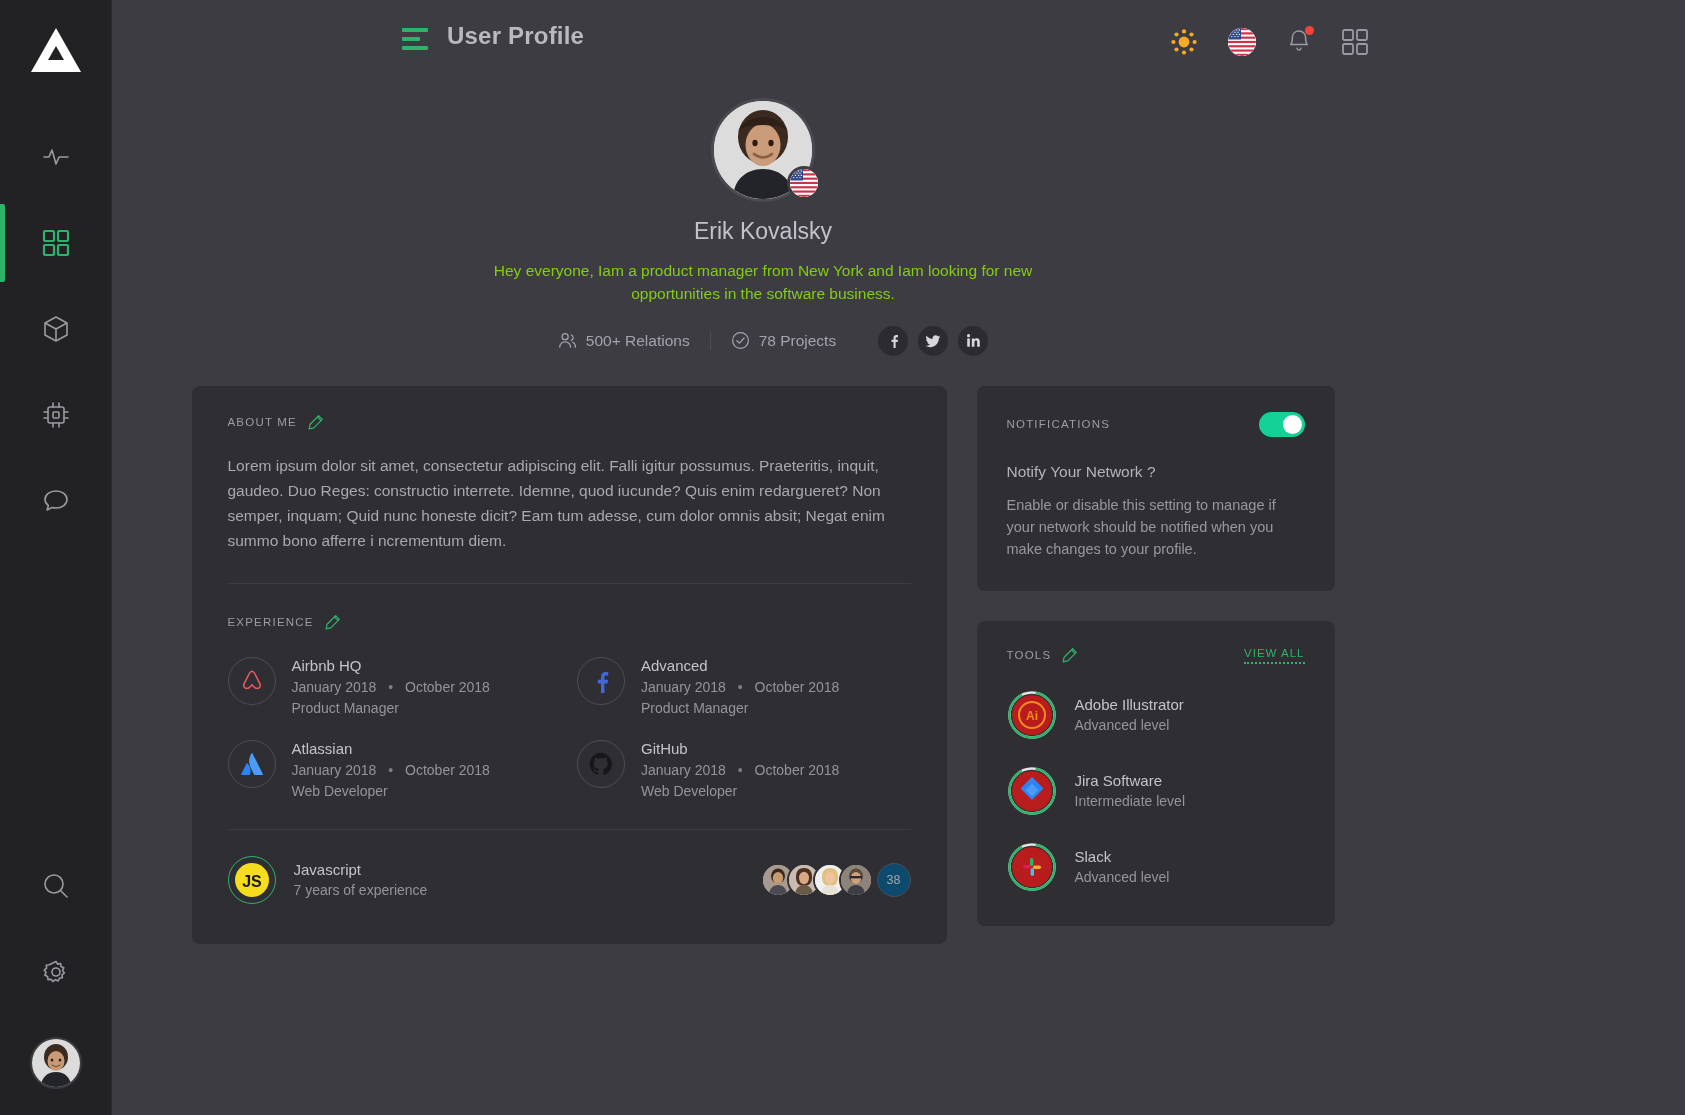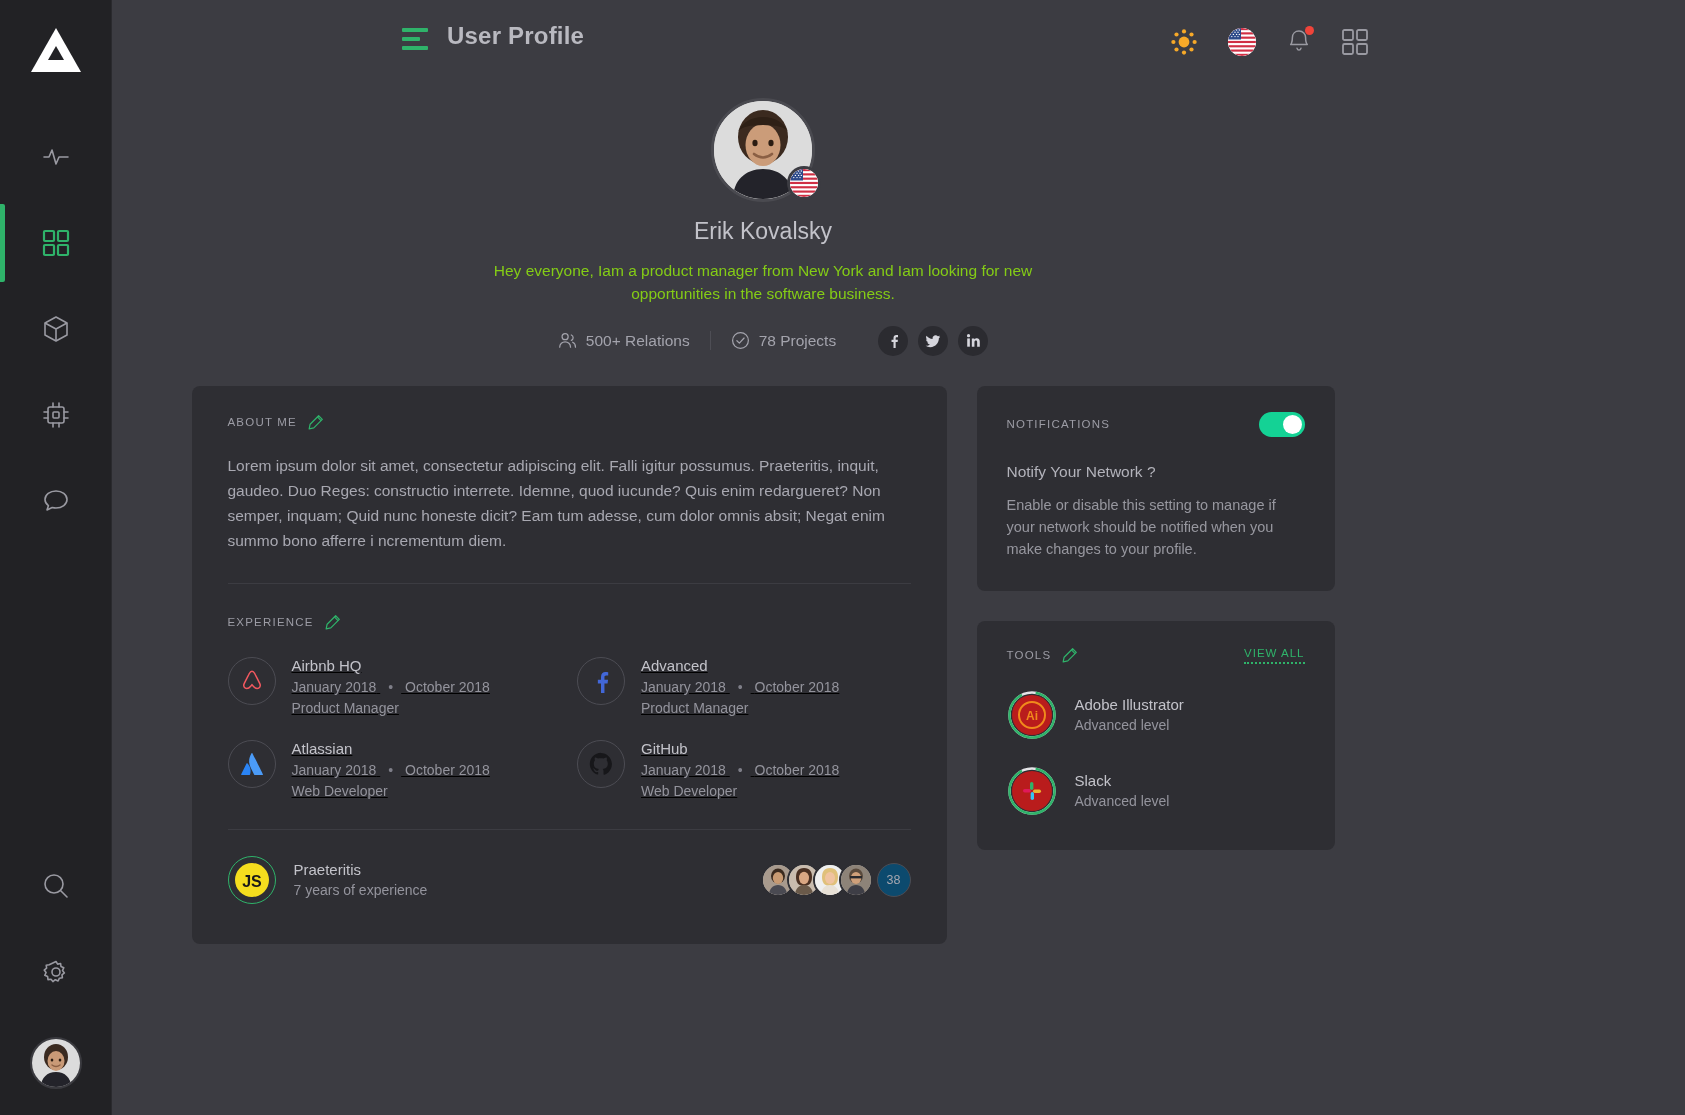--- a/index.html
+++ b/index.html
@@ -134,21 +134,21 @@
 
   .about-text {
     margin-top: 22px; font-size: 15.5px; line-height: 1.62; color: #a8a8b1;
   }
   .divider { height: 1px; background: #3c3c42; margin: 30px 0 0 0; }
 
   .exp-grid {
     margin-top: 26px; display: grid; grid-template-columns: 1fr 1fr;
     row-gap: 24px; column-gap: 16px;
   }
-  .exp-item { display: flex; gap: 16px; align-items: flex-start; text-decoration: underline; }
+  .exp-item { display: flex; gap: 16px; align-items: flex-start; }
   .exp-logo {
     width: 48px; height: 48px; border-radius: 50%;
     border: 1px solid #4c4c53; flex: 0 0 48px;
     display: flex; align-items: center; justify-content: center; overflow: hidden;
   }
   .exp-name { font-size: 15px; color: #c3c3ca; margin-bottom: 5px; }
   .exp-dates { font-size: 14px; color: #94949d; margin-bottom: 5px; }
   .exp-dates .dot { display:inline-block; margin: 0 8px; color:#7e7e88; }
   .exp-role { font-size: 14px; color: #94949d; }
 
@@ -568,21 +568,21 @@
 
 
           <div class="skill-row">
             <div class="skill-logo">
               <svg width="38" height="38" viewBox="0 0 38 38">
                 <circle cx="19" cy="19" r="17" fill="#f5dd1e"></circle>
                 <text x="19" y="26" font-family="'Liberation Sans',sans-serif" font-size="16" font-weight="bold" fill="#18181a" text-anchor="middle">JS</text>
               </svg>
             </div>
             <div class="skill-meta">
-              <div class="skill-name">Praeteritis</div>
+              <div class="skill-name">Javascript</div>
               <div class="skill-exp">7 years of experience</div>
             </div>
 
             <div class="skill-people">
               <div class="ppl">
                 <svg width="30" height="30" viewBox="0 0 30 30">
                   <rect width="30" height="30" fill="#a89a8d"></rect>
                   <ellipse cx="15" cy="11" rx="7" ry="7.5" fill="#3a2a1e"></ellipse>
                   <ellipse cx="15" cy="13" rx="5.2" ry="6" fill="#c89a72"></ellipse>
                   <path d="M15 20c5 0 9 4 9 10H6c0-6 4-10 9-10z" fill="#4a4a52"></path>
@@ -659,20 +659,38 @@
                   <text x="18" y="23" font-family="'Liberation Sans',sans-serif" font-size="12" font-weight="bold" fill="#f08a1c" text-anchor="middle">Ai</text>
                 </svg>
               </div>
             </div>
             <div class="tool-meta">
               <div class="tool-name">Adobe Illustrator</div>
               <div class="tool-level">Advanced level</div>
             </div>
           </div>
 
+          <div class="tool-row">
+            <div class="tool-ring">
+              <svg width="50" height="50" viewBox="0 0 50 50">
+                <circle cx="25" cy="25" r="22.5" fill="none" stroke="#e4e4e8" stroke-width="2.4"></circle>
+                <circle cx="25" cy="25" r="22.5" fill="none" stroke="#2fb36a" stroke-width="2.4" stroke-dasharray="141.4" stroke-dashoffset="17" stroke-linecap="round" transform="rotate(-78 25 25)"></circle>
+              </svg>
+              <div class="tool-inner">
+                <svg width="34" height="34" viewBox="0 0 34 34">
+                  <path d="M17 3l11.5 11.5L17 26 5.5 14.5 17 3z" fill="#2a84f5"></path>
+                  <path d="M17 9.6l6.5 6.5L17 22.6l-6.5-6.5L17 9.6z" fill="#4b9bf7"></path>
+                </svg>
+              </div>
+            </div>
+            <div class="tool-meta">
+              <div class="tool-name">Jira Software</div>
+              <div class="tool-level">Intermediate level</div>
+            </div>
+          </div>
 
           <div class="tool-row">
             <div class="tool-ring">
               <svg width="50" height="50" viewBox="0 0 50 50">
                 <circle cx="25" cy="25" r="22.5" fill="none" stroke="#e4e4e8" stroke-width="2.4"></circle>
                 <circle cx="25" cy="25" r="22.5" fill="none" stroke="#2fb36a" stroke-width="2.4" stroke-dasharray="141.4" stroke-dashoffset="17" stroke-linecap="round" transform="rotate(-78 25 25)"></circle>
               </svg>
               <div class="tool-inner">
                 <svg width="26" height="26" viewBox="0 0 26 26">
                   <rect x="4" y="11" width="8" height="3.4" rx="1.7" fill="#e0195b"></rect>

